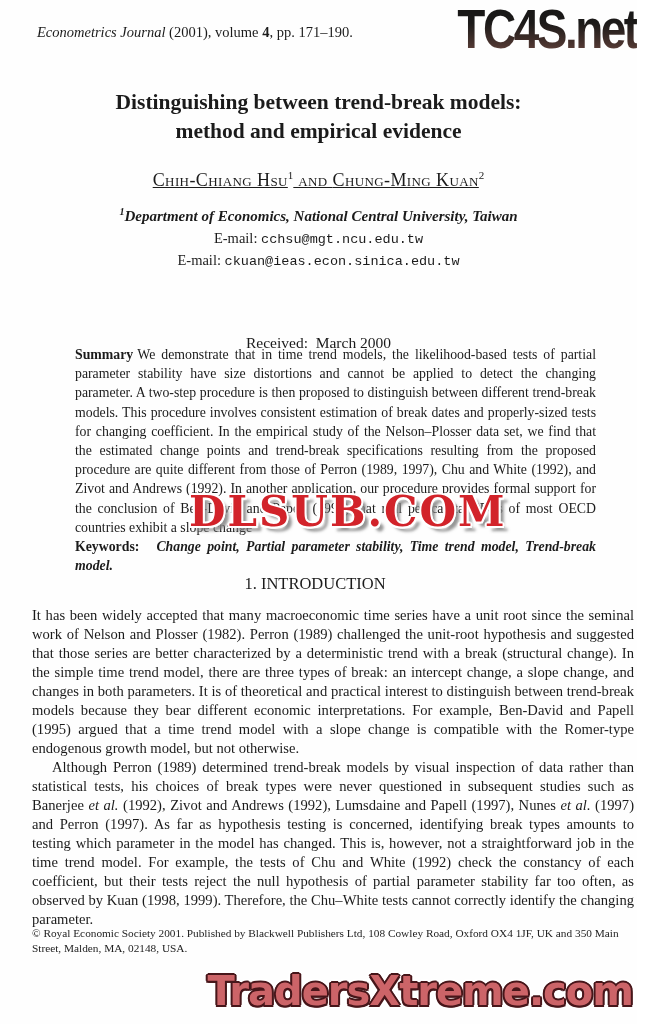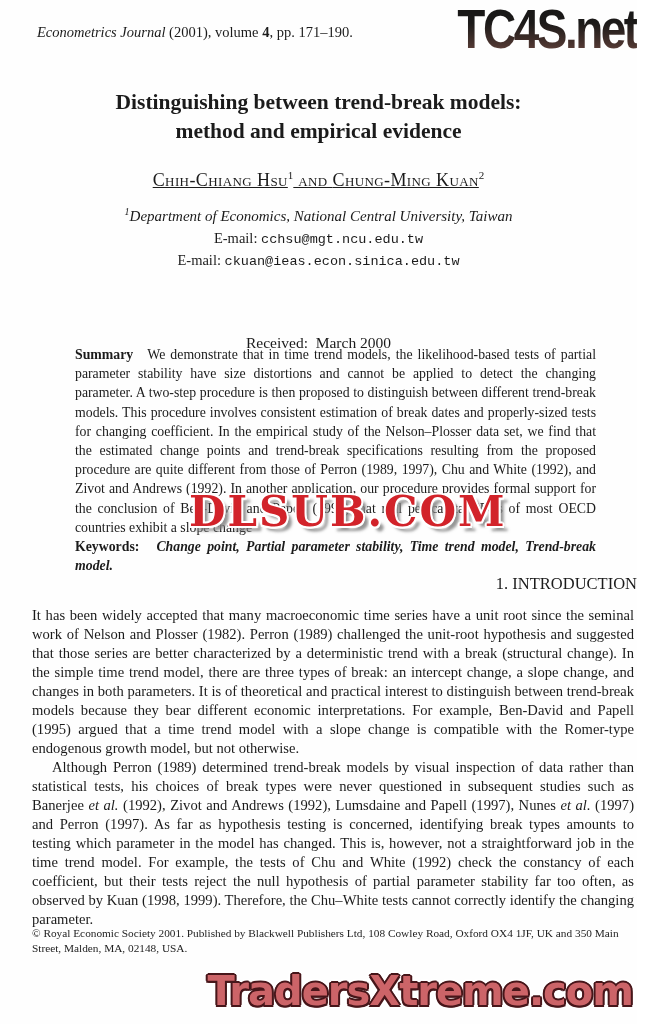--- a/index.html
+++ b/index.html
@@ -48,34 +48,34 @@
       -4px 0 1px #ffffff, 4px 0 1px #ffffff, 0 -4px 1px #ffffff, 0 4px 1px #ffffff,
       -3px -3px 1px #ffffff, 3px 3px 1px #ffffff, -3px 3px 1px #ffffff, 3px -3px 1px #ffffff;
   }
 
   .title{position:absolute;top:88px;left:0;right:0;margin:0;text-align:center;
     font-size:21.5px;font-weight:bold;line-height:29px;}
   .title-line{display:block;}
   .authors{position:absolute;top:169px;left:0;right:0;text-align:center;font-size:18px;}
   .authors sup{font-size:11px;}
   .affil{position:absolute;top:201px;left:0;right:0;text-align:center;}
-  .affil-line{font-size:15px;line-height:21.5px;}
+  .affil-line{font-size:15px;line-height:21.5px;font-weight:bold;}
   .affil-line sup{font-size:10px;font-style:italic;}
   .email-line{font-size:14.5px;line-height:21.5px;}
   .email{font-family:"Liberation Mono",monospace;font-size:13.5px;}
   .received{position:absolute;top:298px;left:0;right:0;text-align:center;font-size:15.5px;margin-top:36px;}
 
   .abstract{position:absolute;left:75px;top:345px;width:521px;
     font-size:13.8px;line-height:19.2px;text-align:justify;}
   .abstract p{margin:0;}
-  .abs-label{margin-right:14px;}
+  .abs-label{margin-right:4px;}
   .keywords{margin-top:11px;font-weight:bold;}
   .kw-label{margin-right:17px;}
 
-  .sec-heading{position:absolute;top:574px;left:0;right:0;margin:0;text-align:right;
+  .sec-heading{position:absolute;top:574px;left:0;right:7px;margin:0;text-align:center;
     font-size:16.5px;font-weight:normal;}
   .body-text{position:absolute;left:32px;top:606px;width:602px;
     font-size:14.6px;line-height:19px;text-align:justify;}
   .body-text p{margin:0;}
   .indent{text-indent:20px;}
 
   .footer{position:absolute;left:32px;top:926px;width:601px;
     font-size:11.3px;line-height:14.5px;color:#222;}
 </style>
 </head>

